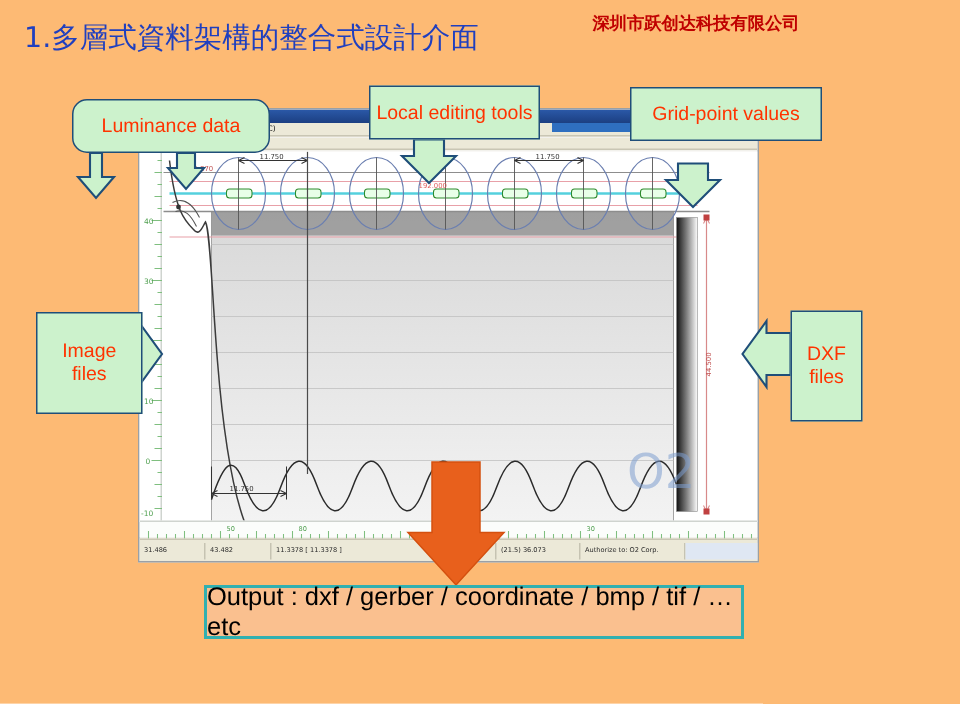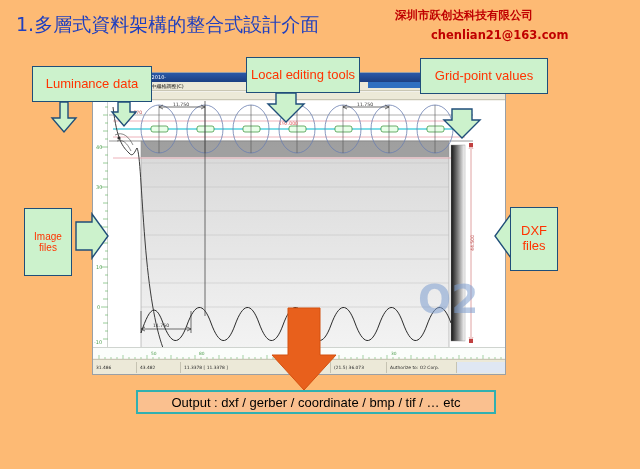--- a/index.html
+++ b/index.html
@@ -70,58 +70,57 @@
     font-family:"DejaVu Sans",sans-serif;
   }
   .statusbar .c1{width:44px;}
   .statusbar .c2{width:44px;}
   .statusbar .c3{width:150px;}
   .statusbar .c4{width:56px;}
   .statusbar .c5{width:70px;}
   .statusbar .c6{flex:1;background:#dfe7f3;border-right:none;}
 
   .watermark{
-    position:absolute;left:325px;top:204px;font-size:39px;font-weight:bold;color:#7f9fd0;
+    position:absolute;left:325px;top:222px;font-size:32px;font-weight:normal;color:#7f9fd0;
     opacity:.55;font-family:"DejaVu Sans",sans-serif;
   }
 
   
   .cbox{
     position:absolute;background:#ccf2cc;border:1.6px solid #1f4e79;
     color:#ff3300;font-size:13px;display:flex;align-items:center;justify-content:center;
     text-align:center;box-sizing:border-box;line-height:1.15;
     font-family:"Liberation Sans",sans-serif;
   }
-  .box-lum{left:32px;top:66px;width:120px;height:36px;}
+  .box-lum{left:48px;top:66px;width:132px;height:36px;border-radius:10px;}
   .box-local{left:246px;top:57px;width:114px;height:36px;}
   .box-grid{left:420px;top:58px;width:128px;height:36px;}
-  .box-image{left:24px;top:208px;width:48px;height:68px;font-size:10px;}
-  .box-dxf{left:510px;top:207px;width:48px;height:64px;justify-content:center;}
+  .box-image{left:24px;top:208px;width:71px;height:68px;font-size:13px;}
+  .box-dxf{left:527px;top:207px;width:48px;height:74px;justify-content:center;}
 
   .obox{
-    position:absolute;left:136px;top:390px;width:360px;height:24px;
+    position:absolute;left:136px;top:390px;width:360px;height:36px;
     background:#fac08f;border:2.5px solid #31b0b0;box-sizing:border-box;
     display:flex;align-items:center;justify-content:center;
-    font-size:13px;color:#000;font-family:"Liberation Sans",sans-serif;
+    font-size:17px;color:#000;font-family:"Liberation Sans",sans-serif;
   }
 
   .blueline{position:absolute;left:368px;top:82px;width:58px;height:6px;background:#2f6fc0;}
 
   svg.over{position:absolute;left:0;top:0;width:640px;height:469px;pointer-events:none;}
 </style>
 </head>
 <body>
 
 <div class="slide">
 
   <div class="title-main">1.多層式資料架構的整合式設計介面</div>
 
   <div class="corp">
     <div class="l1">深圳市跃创达科技有限公司</div>
-    <div class="l3">chenlian21@163.com</div>
   </div>
 
   <div class="app">
 
     <div class="app-title">O2Btools_LGP設計案例-2010-</div>
     <div class="app-menu">檔案(F)   編輯(E)   圖形(G)   中繼格調整(C)</div>
     <div class="app-toolbar"></div>
 
     <div class="canvas">
       <svg width="414" height="247" viewBox="0 0 414 247">

